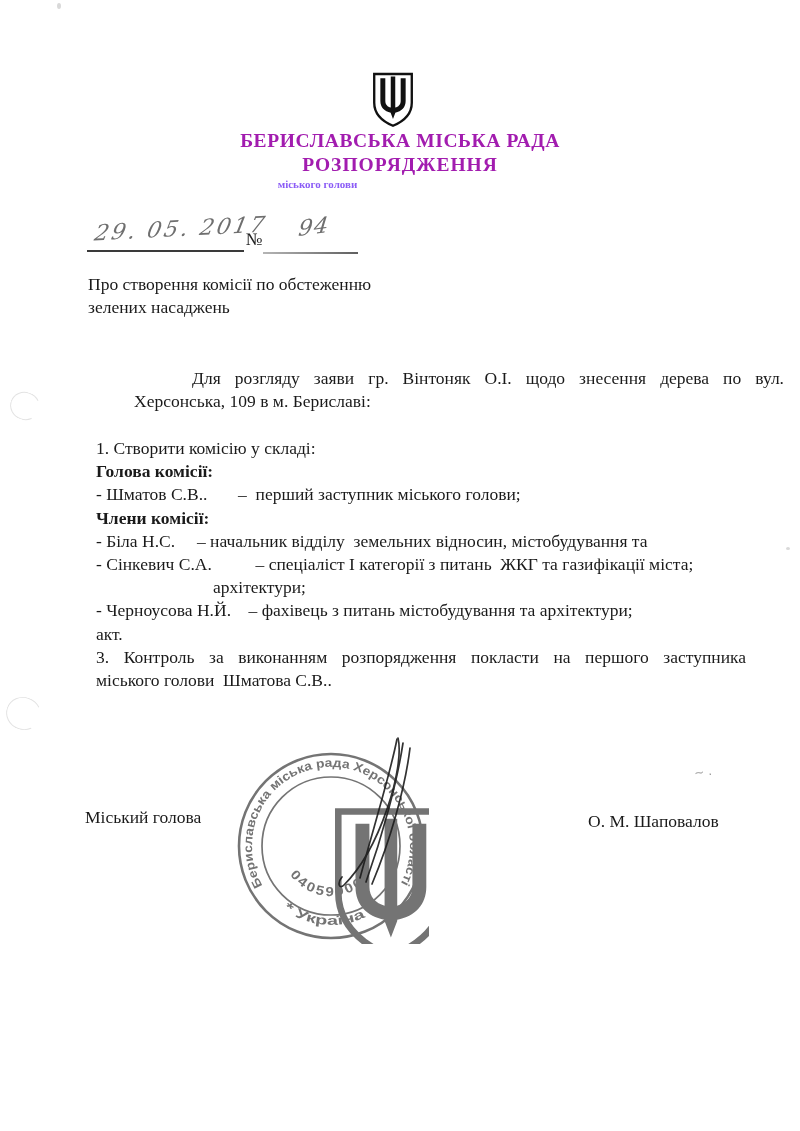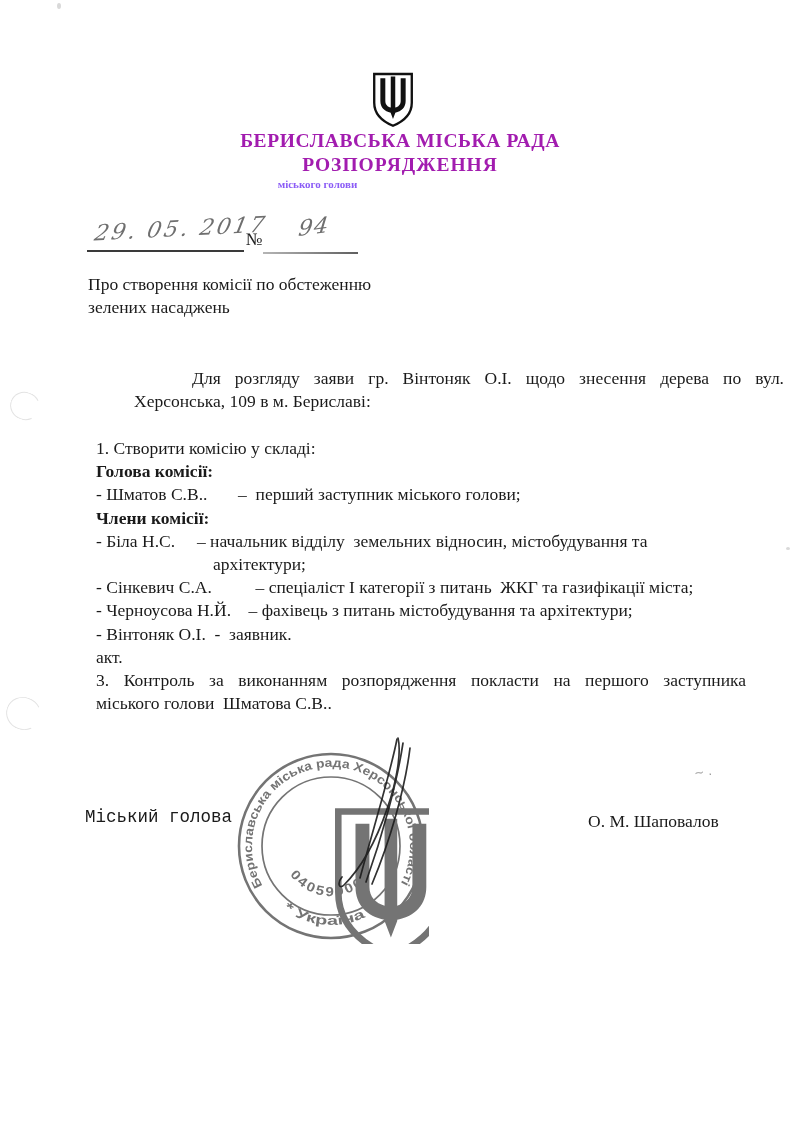--- a/index.html
+++ b/index.html
@@ -29,21 +29,21 @@
   .subject{position:absolute;left:88px;top:273px;font-size:17.5px;line-height:23px;}
   .bodyblock{position:absolute;left:96px;top:437px;width:650px;font-size:17.5px;line-height:23.2px;}
   .bodyblock .ln{min-height:23.2px;}
   .pre{white-space:pre;}
   .bold{font-weight:bold;}
   .indent2{margin-left:117px;}
   .jline{text-align:justify;text-align-last:justify;}
   .intro{position:absolute;left:88px;top:367px;width:650px;font-size:17.5px;line-height:23.2px;margin-left:46px;}
   .intro .first{text-indent:58px;}
   
-  .sig-title{position:absolute;left:85px;top:807px;font-size:17.5px;font-family:Liberation Mono, monospace;}
+  .sig-title{position:absolute;left:85px;top:807px;font-size:17.5px;}
   .sig-name{position:absolute;left:588px;top:811px;font-size:17.5px;}
   .stamp{position:absolute;left:233px;top:748px;z-index:1;}
   .signature-strokes{position:absolute;left:318px;top:731px;z-index:2;}
   
   .artifact-circle{position:absolute;border:1px solid #e3e3e3;border-radius:50%;
     border-right-color:transparent;transform:rotate(20deg);}
   .ac1{left:10px;top:392px;width:28px;height:26px;}
   .ac2{left:6px;top:697px;width:33px;height:31px;}
   .tilde-mark{position:absolute;left:694px;top:765px;color:#9b9b9b;font-size:12px;
     transform:rotate(-8deg);font-family:"DejaVu Sans",sans-serif;}
@@ -90,24 +90,23 @@
     <div class="first jline">Для розгляду заяви гр. Вінтоняк О.І. щодо знесення дерева по вул.</div>
     <div>Херсонська, 109 в м. Бериславі:</div>
   </div>
 
   <div class="bodyblock">
     <div class="ln">1. Створити комісію у складі:</div>
     <div class="ln bold">Голова комісії:</div>
     <div class="ln pre">- Шматов С.В..       –  перший заступник міського голови;</div>
     <div class="ln bold">Члени комісії:</div>
     <div class="ln pre">- Біла Н.С.     – начальник відділу  земельних відносин, містобудування та</div>
+    <div class="ln pre">- Сінкевич С.А.          – спеціаліст І категорії з питань  ЖКГ та газифікації міста;</div>
     <div class="ln indent2">архітектури;</div>
-    <div class="ln pre">- Сінкевич С.А.          – спеціаліст І категорії з питань  ЖКГ та газифікації міста;</div>
     <div class="ln pre">- Черноусова Н.Й.    – фахівець з питань містобудування та архітектури;</div>
-    <div class="ln pre">- Вінтоняк О.І.  -  заявник.</div>
     <div class="ln">акт.</div>
     <div class="ln jline">3. Контроль за виконанням розпорядження покласти на першого заступника</div>
     <div class="ln pre">міського голови  Шматова С.В..</div>
   </div>
 
   <div class="sig-title">Міський голова</div>
   <div class="sig-name">О. М. Шаповалов</div>
 
   <svg class="stamp" width="196" height="196" viewBox="0 0 196 196" style="color:#565656;opacity:.82;">
     <circle cx="98" cy="98" r="92" fill="none" stroke="currentColor" stroke-width="2.6"></circle>

